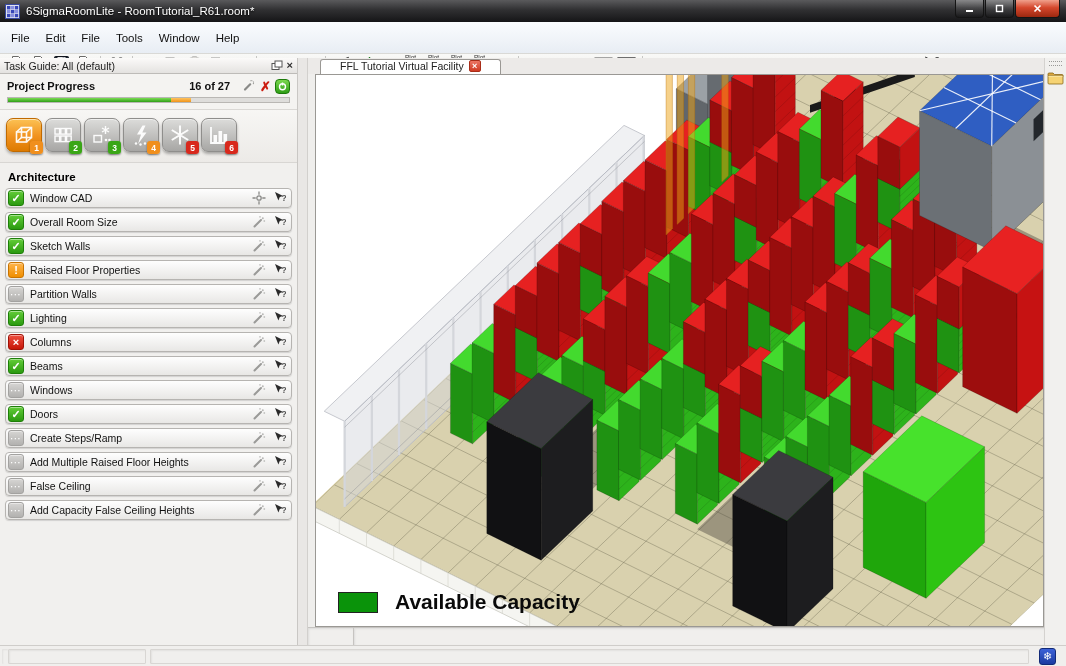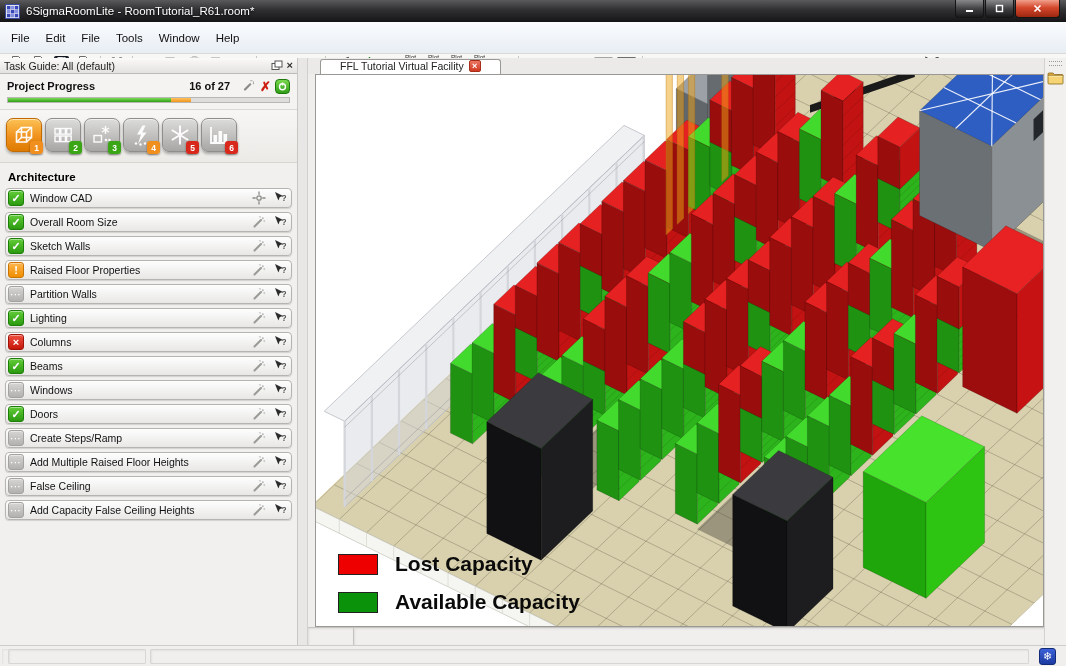--- a/index.html
+++ b/index.html
@@ -1392,24 +1392,20 @@
               <polygon points="584.8,398.2 647.4,342.1 714.6,373.1 652.0,429.2" fill="#47e22c" stroke="rgba(0,0,0,0.28)" stroke-width="0.6"></polygon>
               <polygon points="584.8,398.2 652.0,429.2 652.0,525.2 584.8,494.2" fill="#1fa60b" stroke="rgba(0,0,0,0.28)" stroke-width="0.6"></polygon>
               <polygon points="652.0,429.2 714.6,373.1 714.6,469.1 652.0,525.2" fill="#2dc412" stroke="rgba(0,0,0,0.28)" stroke-width="0.6"></polygon>
               <polygon points="374.2,-99.6 380.9,-105.6 380.9,154.4 374.2,160.4" fill="rgba(238,164,22,0.5)" stroke="rgba(190,120,10,0.55)" stroke-width="0.8"></polygon>
               <polygon points="386.1,-110.2 392.8,-116.2 392.8,143.8 386.1,149.8" fill="rgba(238,164,22,0.5)" stroke="rgba(190,120,10,0.55)" stroke-width="0.8"></polygon>
               <polygon points="398.0,-120.9 404.7,-126.9 404.7,133.1 398.0,139.1" fill="rgba(238,164,22,0.5)" stroke="rgba(190,120,10,0.55)" stroke-width="0.8"></polygon>
               <polygon points="433.8,-152.9 440.5,-158.9 440.5,101.1 433.8,107.1" fill="rgba(238,164,22,0.5)" stroke="rgba(190,120,10,0.55)" stroke-width="0.8"></polygon>
             </svg>
           <div class="legend">
               <div class="legend-item">
-                <span class="legend-swatch" style="background:#ee0000"></span>
-                <span class="legend-label">Lost Capacity</span>
-              </div>
-              <div class="legend-item">
                 <span class="legend-swatch" style="background:#0a930a"></span>
                 <span class="legend-label">Available Capacity</span>
               </div>
             </div>
         </div>
         <div class="inner-bar">
           <div class="ib-cell1"></div>
           <div class="ib-cell2"></div>
         </div>
       </div>

